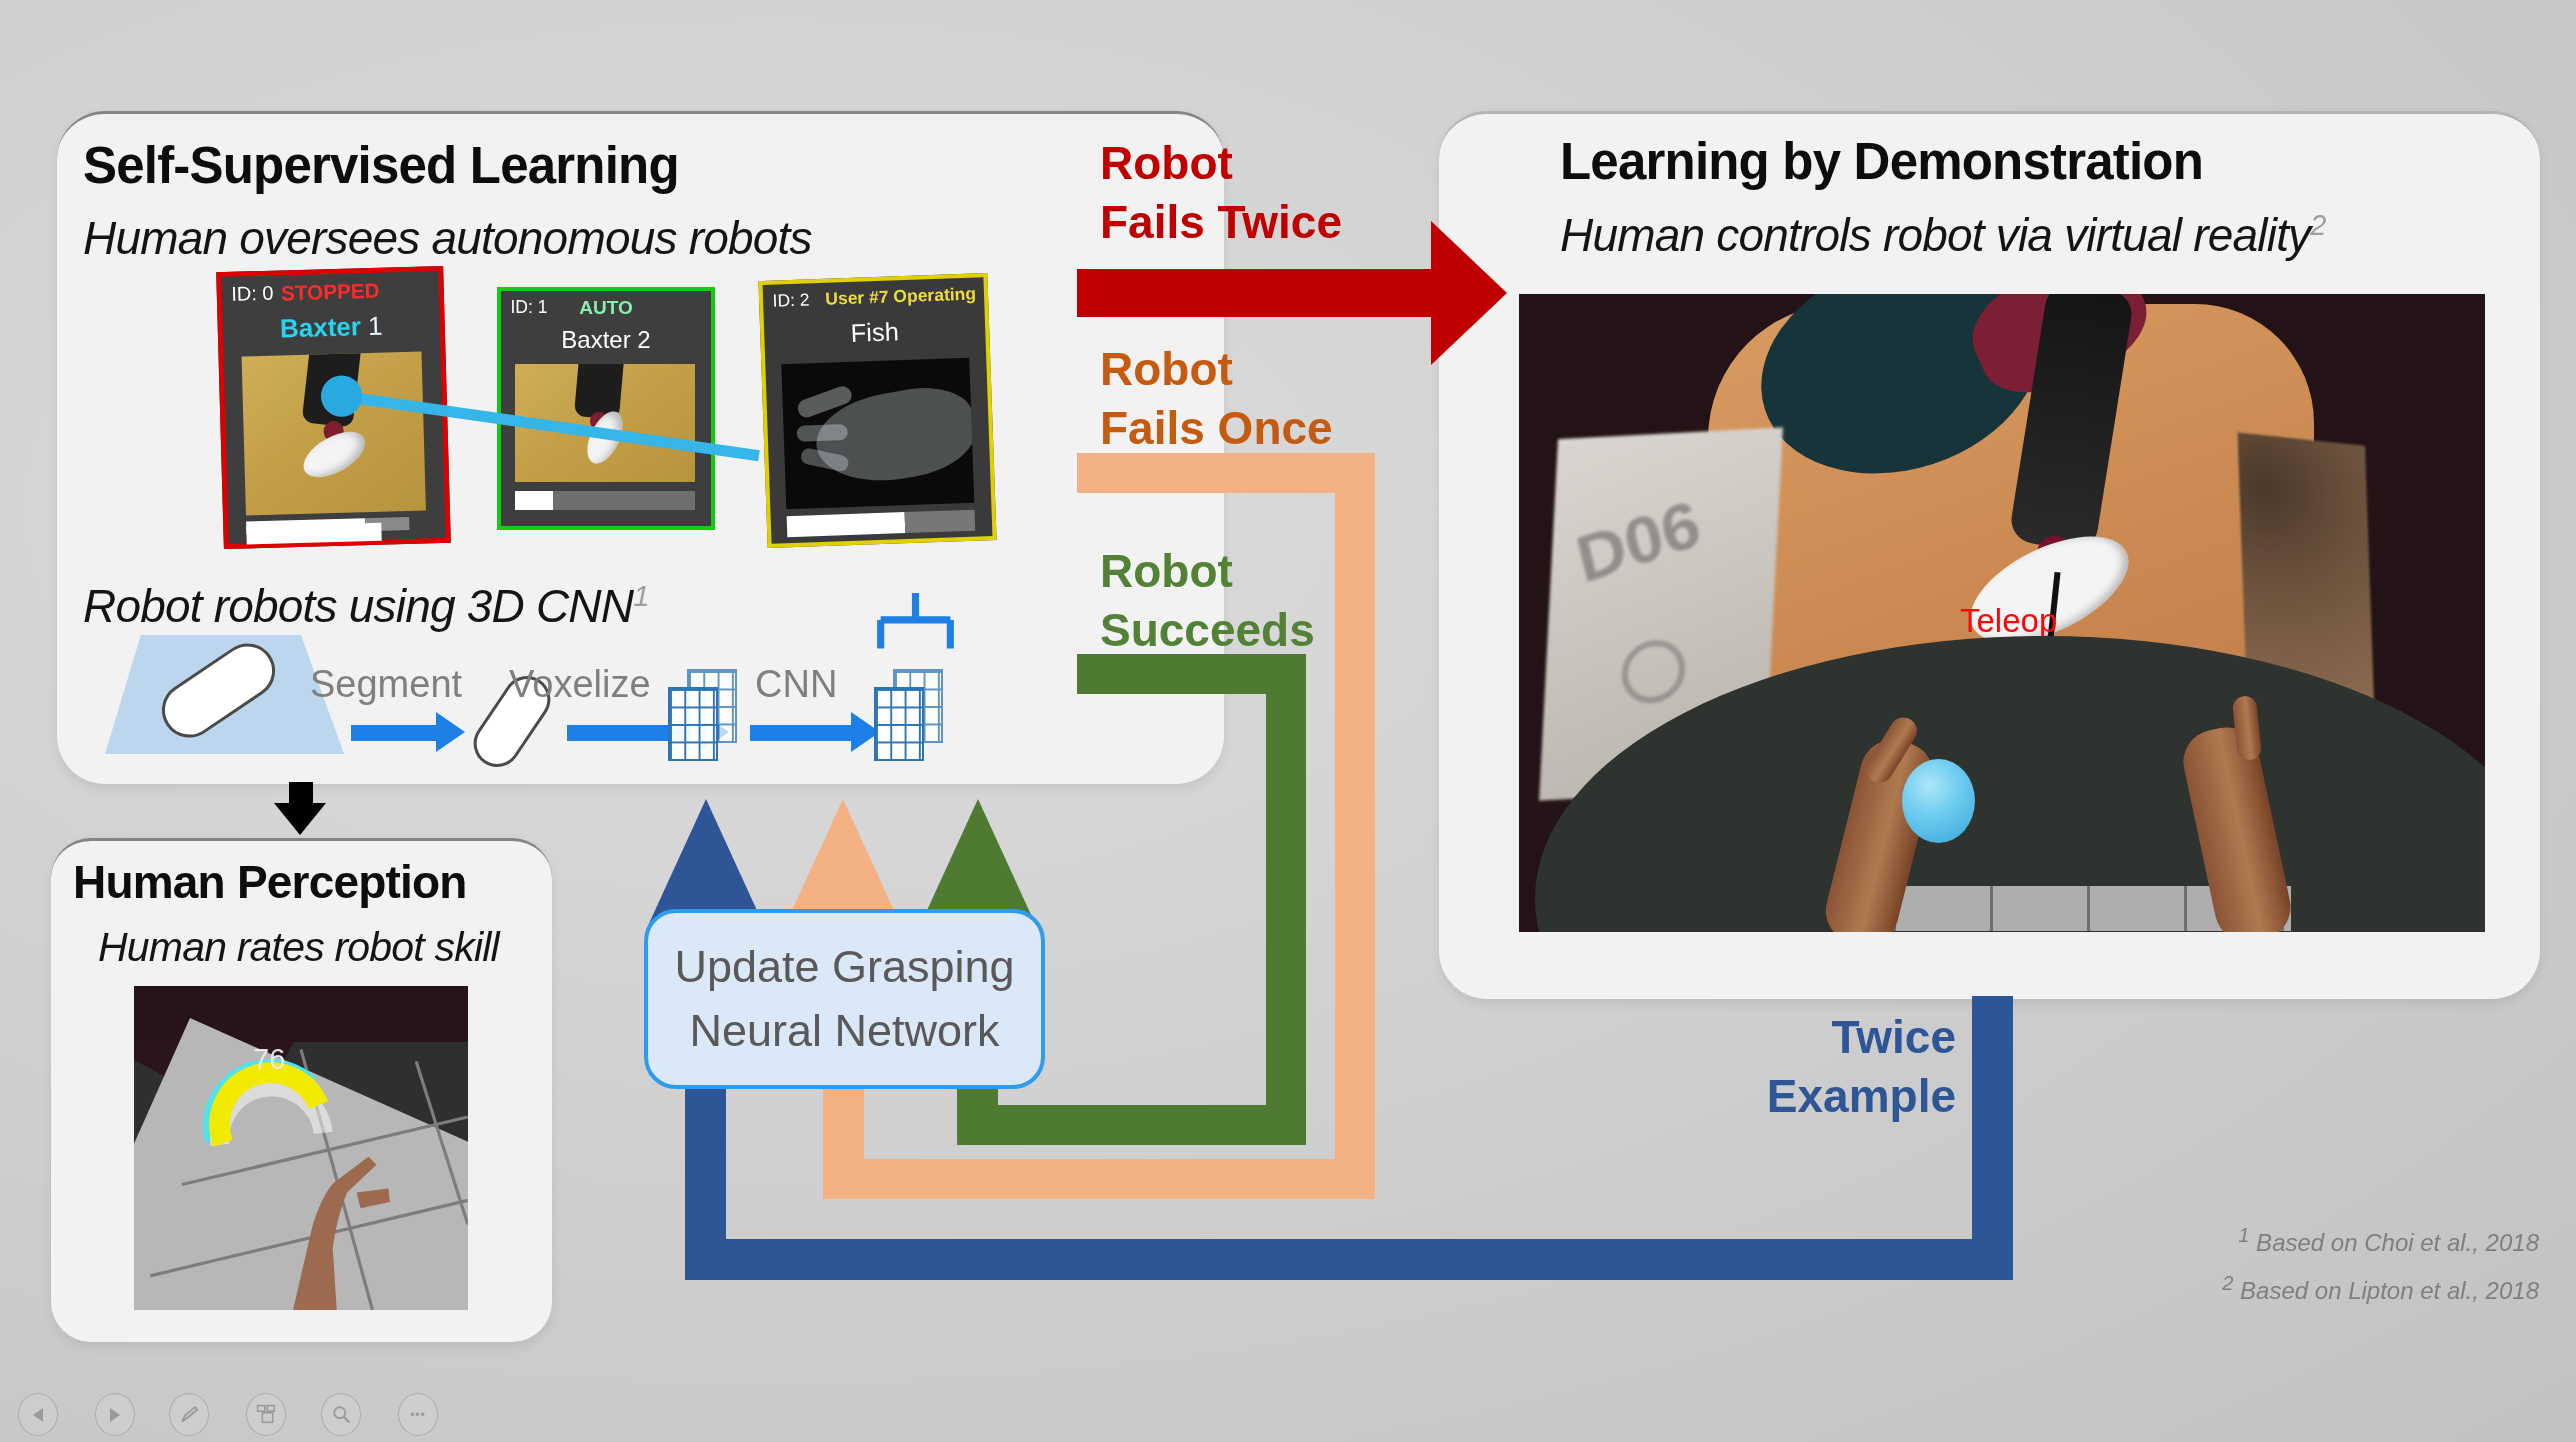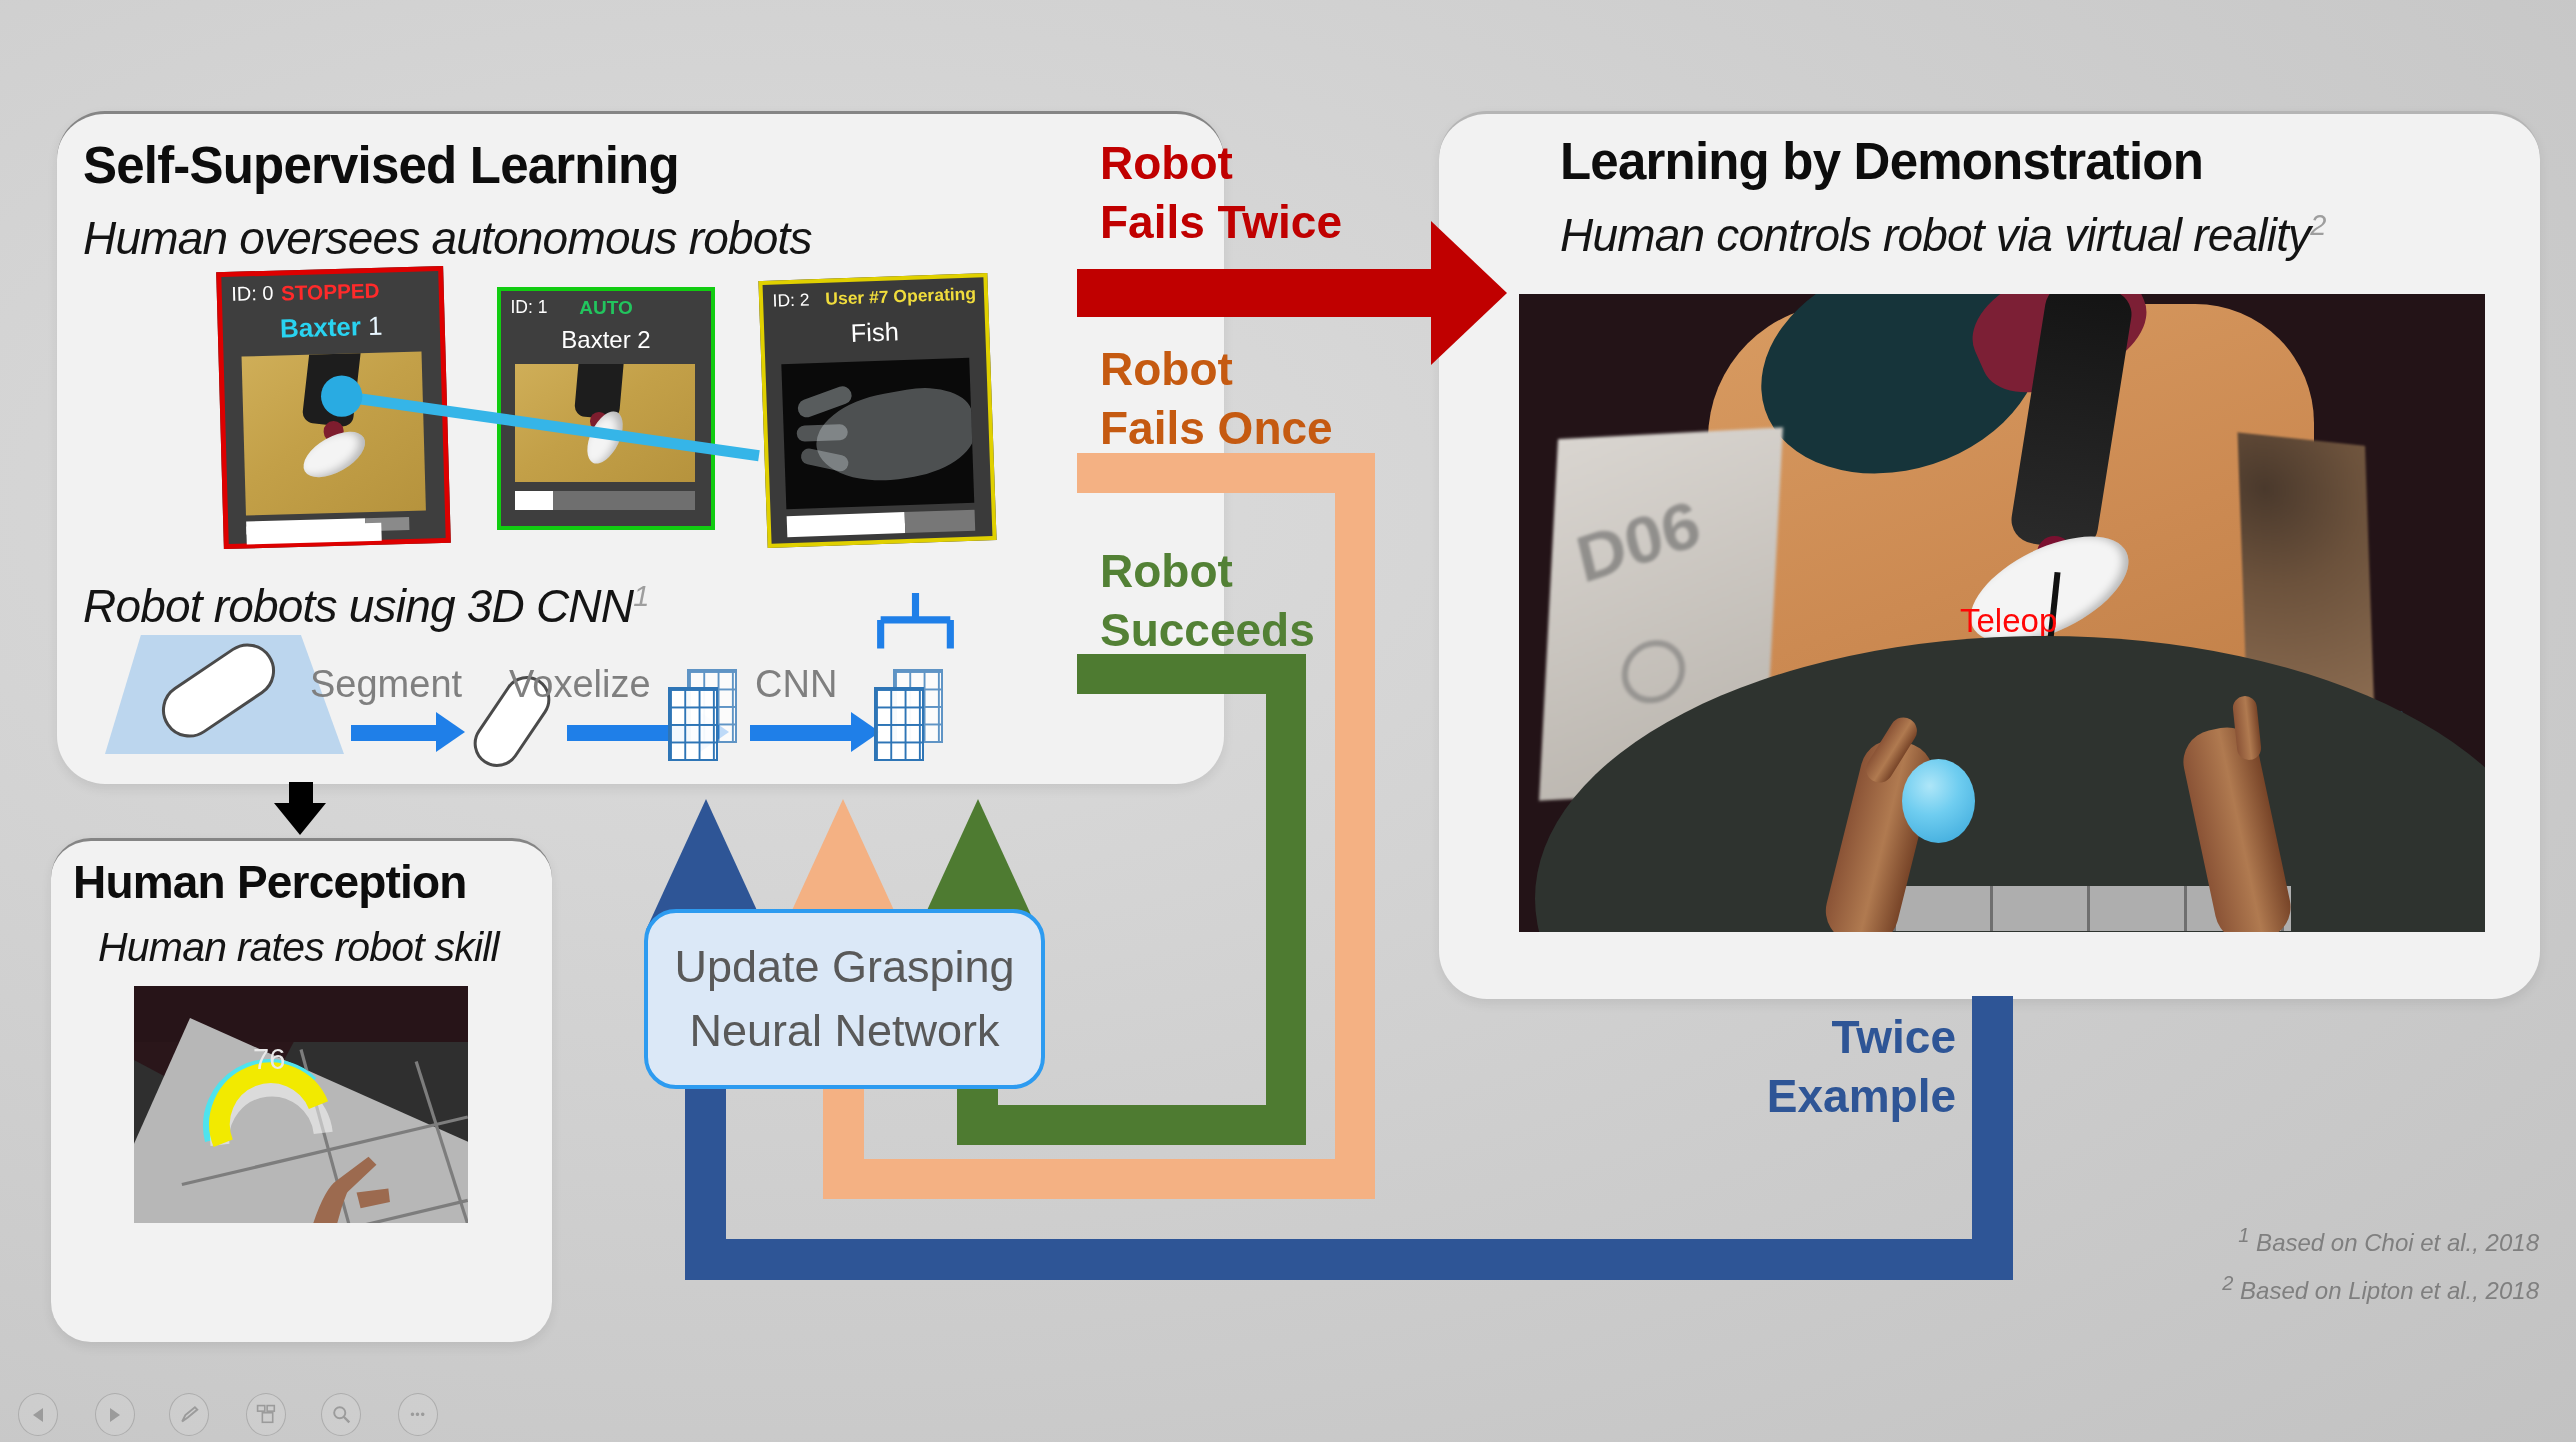--- a/index.html
+++ b/index.html
@@ -44,21 +44,21 @@
     justify-content:center;align-items:center;color:#595959;font-size:45px;line-height:64px;z-index:30;}
   
   #vr-lbd{position:absolute;left:1519px;top:294px;width:966px;height:638px;background:#231317;overflow:hidden;}
   .paperw{position:absolute;background:linear-gradient(160deg,#d9d5d0,#b8b3ac);filter:blur(1.6px);
     color:#5d5d5d;font-weight:bold;overflow:hidden;}
   .paperb{position:absolute;background:radial-gradient(circle at 20% 15%,#4a392c 0%,#6c523c 30%,#8a6b50 70%,#97755a 100%);filter:blur(0.8px);}
   .bluebar{position:absolute;background:linear-gradient(#6cc8ec,#3ba4d6);border:2.4px solid #2c7fa8;
     box-sizing:border-box;color:#10394e;font-size:15px;display:flex;align-items:center;}
   .forearm{position:absolute;background:linear-gradient(90deg,#8a5336,#b07a50 55%,#774428);border-radius:32px;}
   
-  #vr-hp{position:absolute;left:134px;top:986px;width:334px;height:237px;background:#2f2f2f;overflow:hidden;}
+  #vr-hp{position:absolute;left:134px;top:986px;width:334px;height:324px;background:#2f2f2f;overflow:hidden;}
   
   .tbtn{position:absolute;width:38px;height:41px;border:1.6px solid #adadad;border-radius:50%;
     background:rgba(255,255,255,0.08);color:#9b9b9b;display:flex;align-items:center;justify-content:center;}
   .tri-l{width:0;height:0;border-top:7.2px solid transparent;border-bottom:7.2px solid transparent;border-right:10.3px solid #9b9b9b;}
   .tri-r{width:0;height:0;border-top:7.2px solid transparent;border-bottom:7.2px solid transparent;border-left:10.3px solid #9b9b9b;}
   .footnote{position:absolute;right:37px;color:#7f7f7f;font-size:24px;text-align:right;font-style:italic;}
 </style>
 </head>
 <body>
 
@@ -79,21 +79,21 @@
         <div class="knob" style="left:80px;top:67px;width:20.7px;height:20.7px;"></div>
         <div class="iron" style="left:56px;top:83px;width:68px;height:35px;transform:rotate(-28deg);"></div>
       </div>
       <div class="bar" style="left:17.5px;top:245px;width:119px;height:12.7px;"></div>
       <div class="bar gray" style="left:137px;top:245px;width:44px;height:12.7px;"></div>
       <div class="bar" style="left:17.5px;top:248px;width:135px;height:17.5px;top:250px;"></div>
     </div>
 
     <div class="monitor" style="left:440px;top:173px;width:218px;height:243px;border-width:4.8px;border-color:#11cc11;">
       <div class="mon-id" style="font-size:17.5px;">ID: 1</div>
-      <div class="mon-status" style="color:#22c55e;font-size:19px;">AUTO</div>
+      <div class="mon-status" style="color:#86efac;font-size:19px;">AUTO</div>
       <div class="mon-name" style="top:35px;font-size:24px;">Baxter 2</div>
       <div class="mon-photo wood" style="left:14.3px;top:73px;width:180px;height:118px;">
         <div class="armdark" style="left:62px;top:-19px;width:45px;height:73px;transform:rotate(5deg);"></div>
         <div class="knob" style="left:75px;top:48px;width:17.5px;height:17.5px;"></div>
         <div class="iron" style="left:62px;top:59px;width:56px;height:29px;transform:rotate(-65deg);"></div>
       </div>
       <div class="bar" style="left:14.3px;top:200px;width:38px;height:19px;"></div>
       <div class="bar gray" style="left:52px;top:200px;width:142px;height:19px;background:#6f6f6f;"></div>
     </div>
 

